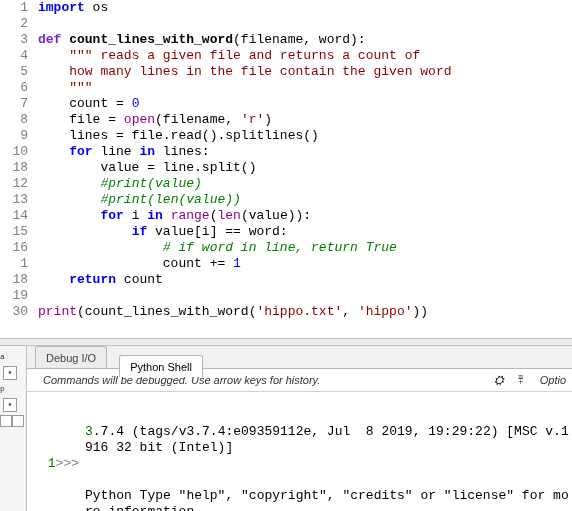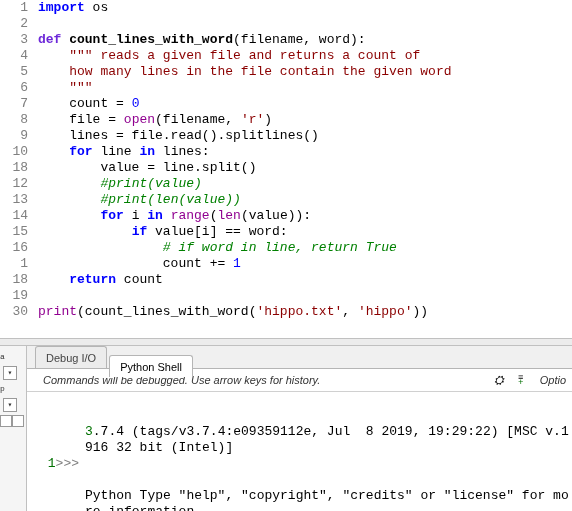--- a/index.html
+++ b/index.html
@@ -96,21 +96,21 @@
   }
   .tabs {
     display: flex;
     align-items: flex-end;
     height: 22px;
     background: #f0f0f0;
     border-bottom: 1px solid #b5b5b5;
     font-family: Tahoma, Arial, sans-serif;
     font-size: 11px;
     padding-left: 8px;
-    gap: 0;
+    gap: 10px;
   }
   .tab {
     padding: 3px 10px 2px 10px;
     border: 1px solid #b5b5b5;
     border-bottom: none;
     background: #ececec;
     margin-right: 2px;
     border-radius: 3px 3px 0 0;
     cursor: pointer;
     color: #444;

